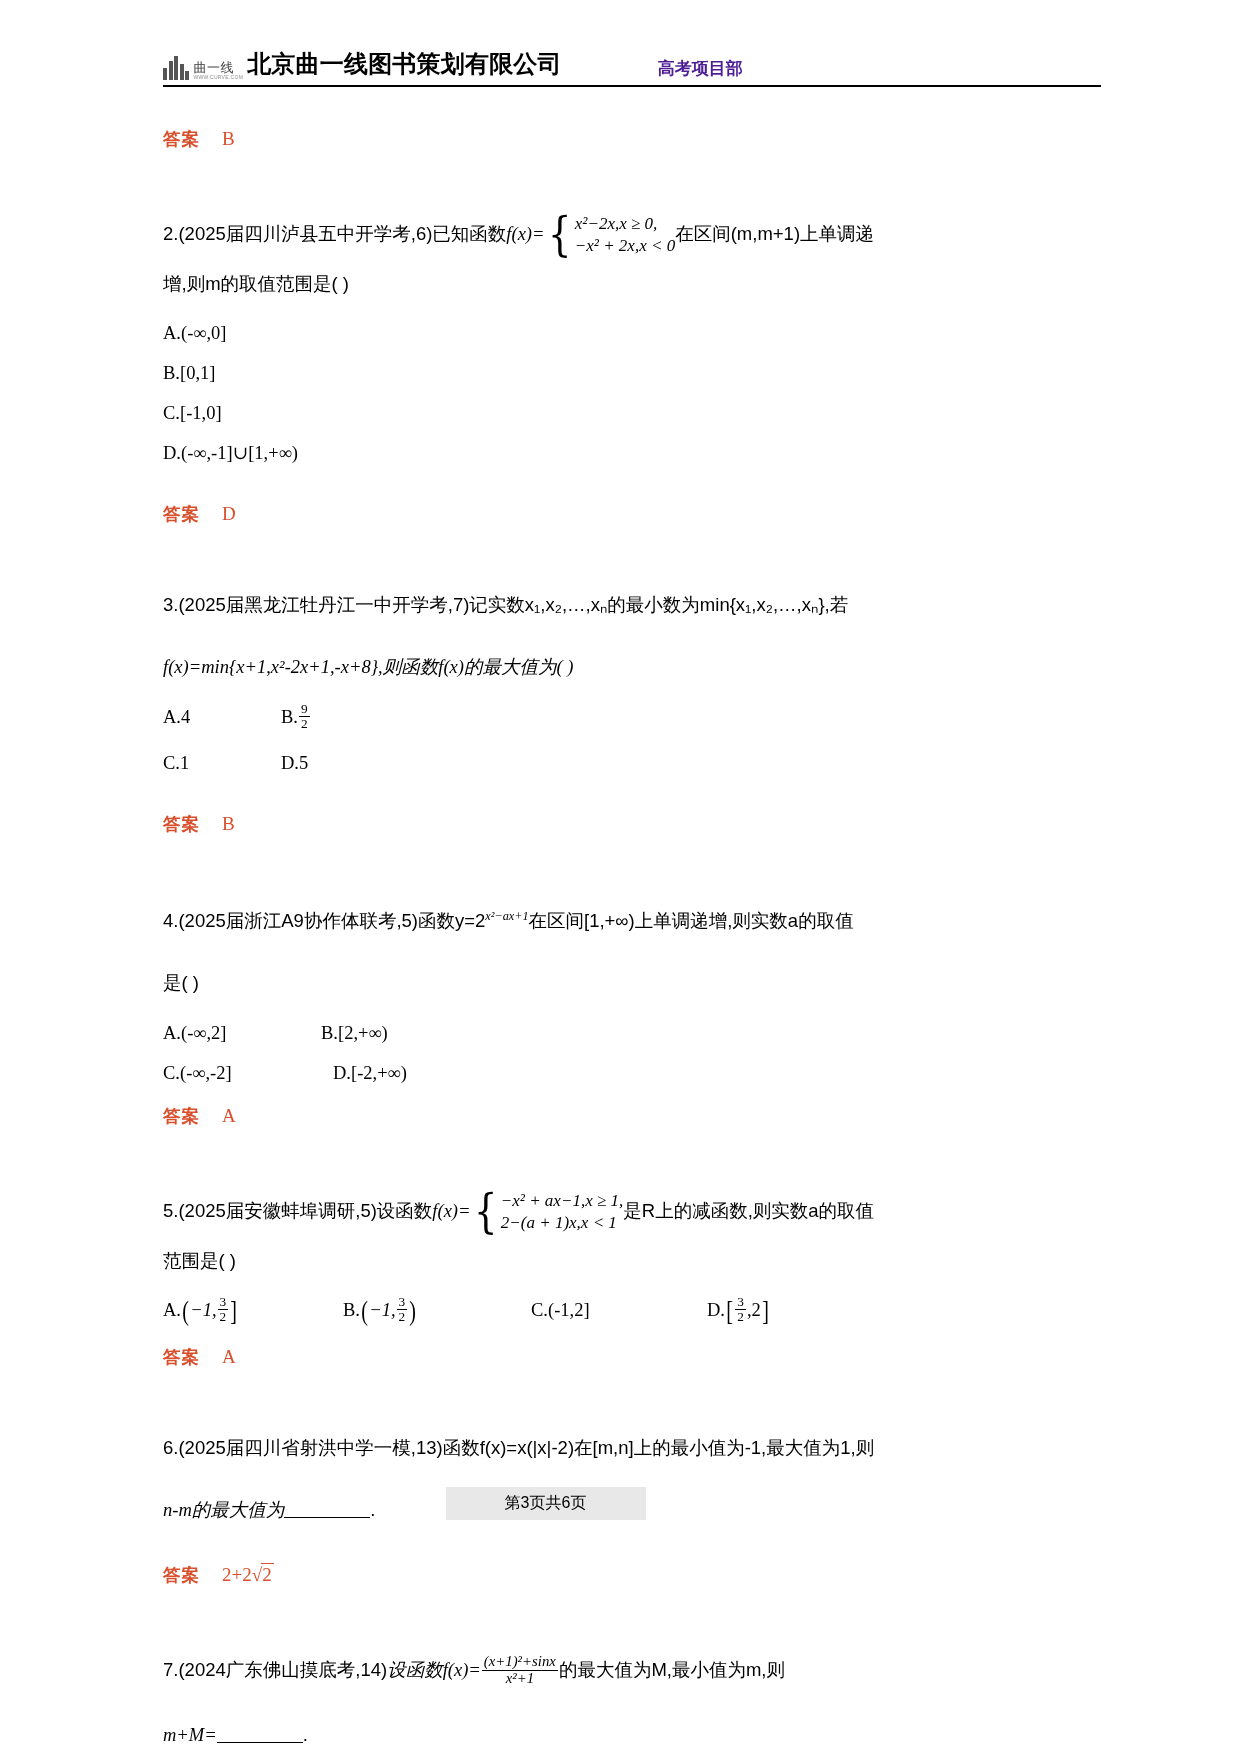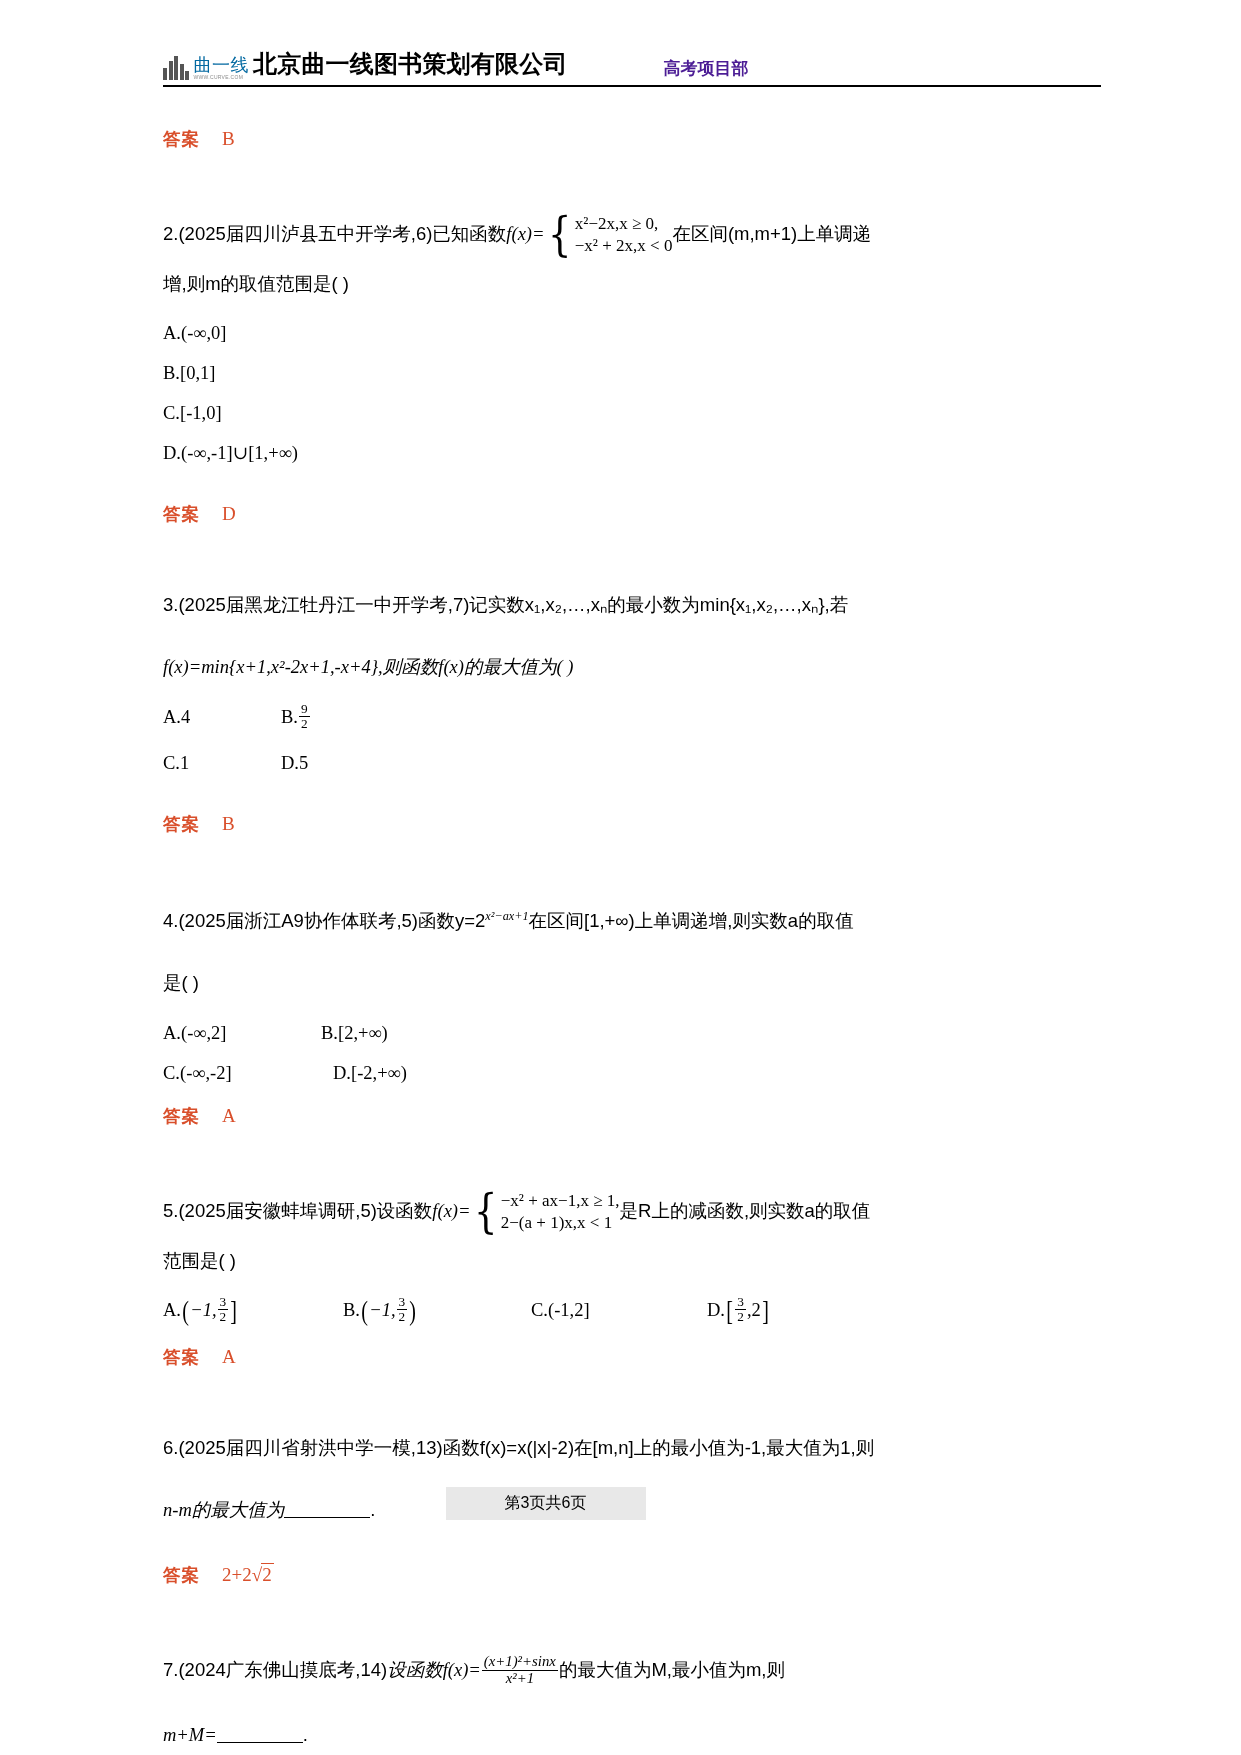--- a/index.html
+++ b/index.html
@@ -61,22 +61,22 @@
   .logo-bars i:nth-child(5) { height: 9px;  }
   .logo-text {
     display: flex;
     flex-direction: column;
     justify-content: flex-end;
     line-height: 1;
     margin-right: 2px;
   }
   .logo-cn {
     font-family: "Liberation Sans", sans-serif;
-    font-size: 18px;
-    color: #0369a1;
+    font-size: 13px;
+    color: #404040;
     letter-spacing: 0.5px;
   }
   .logo-en {
     font-family: "Liberation Sans", sans-serif;
     font-size: 5px;
     color: #8c8c8c;
     letter-spacing: 0.3px;
     margin-top: 1px;
   }
   .company {
@@ -138,21 +138,21 @@
     line-height: 1.25;
   }
   .brace {
     font-size: 46px;
     line-height: 0.9;
     font-family: "DejaVu Serif", serif;
     transform: scaleX(0.8);
     margin-right: 1px;
   }
   .piece-rows { display: inline-block; }
-  .piece-rows span { display: block; white-space: nowrap; }
+  .piece-rows span { display: block; white-space: nowrap; font-style: italic; }
 
   
   .frac {
     display: inline-flex;
     flex-direction: column;
     vertical-align: middle;
     text-align: center;
     font-size: 0.72em;
     line-height: 1.05;
     margin: 0 1px;
@@ -248,21 +248,21 @@
       <div class="row"><span class="opt">D.(-∞,-1]∪[1,+∞)</span></div>
     </div>
     <div class="ans">
       <span class="lbl">答案</span><span class="val">D</span>
     </div>
 
     <div class="q" style="line-height:48px;">
       <span>3.</span><span>(2025届黑龙江牡丹江一中开学考,7)</span><span>记实数x₁,x₂,…,xₙ的最小数为min{x₁,x₂,…,xₙ},若</span>
     </div>
     <div class="q" style="margin-top:14px;line-height:48px;">
-      <span class="mathv">f(x)=min{x+1,x²-2x+1,-x+4},则函数f(x)的最大值为(        )</span>
+      <span class="mathv">f(x)=min{x+1,x²-2x+1,-x+8},则函数f(x)的最大值为(        )</span>
     </div>
     <div class="opts">
       <div class="row">
         <span class="opt" style="width:118px;">A.4</span><span class="opt"><span>B.</span><span class="frac">
               <span class="num">9</span>
               <span class="den">2</span>
             </span></span>
       </div>
       <div class="row" style="margin-top:6px;">
         <span class="opt" style="width:118px;">C.1</span><span class="opt">D.5</span>

